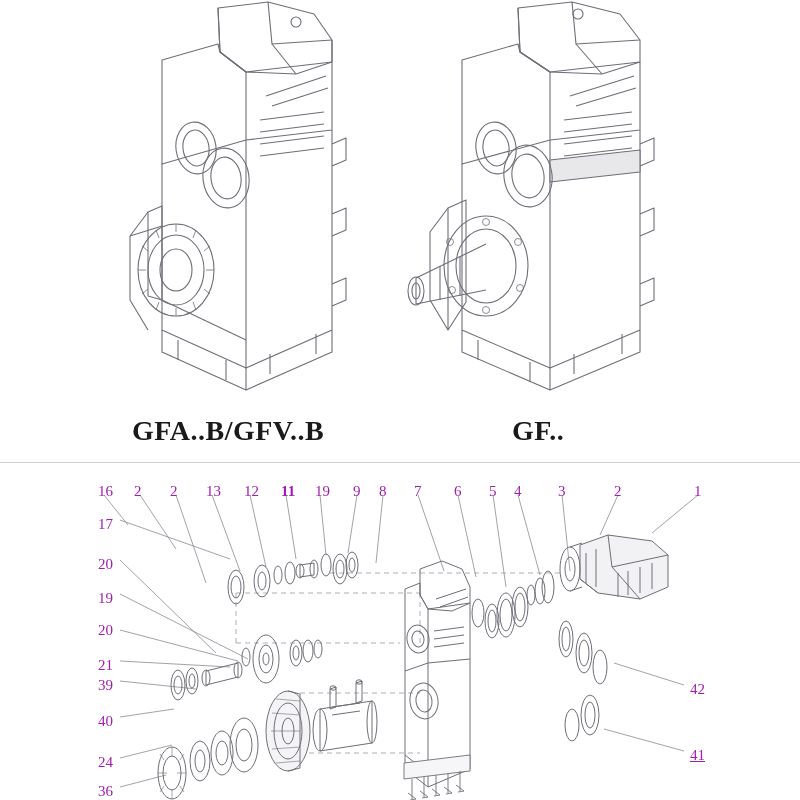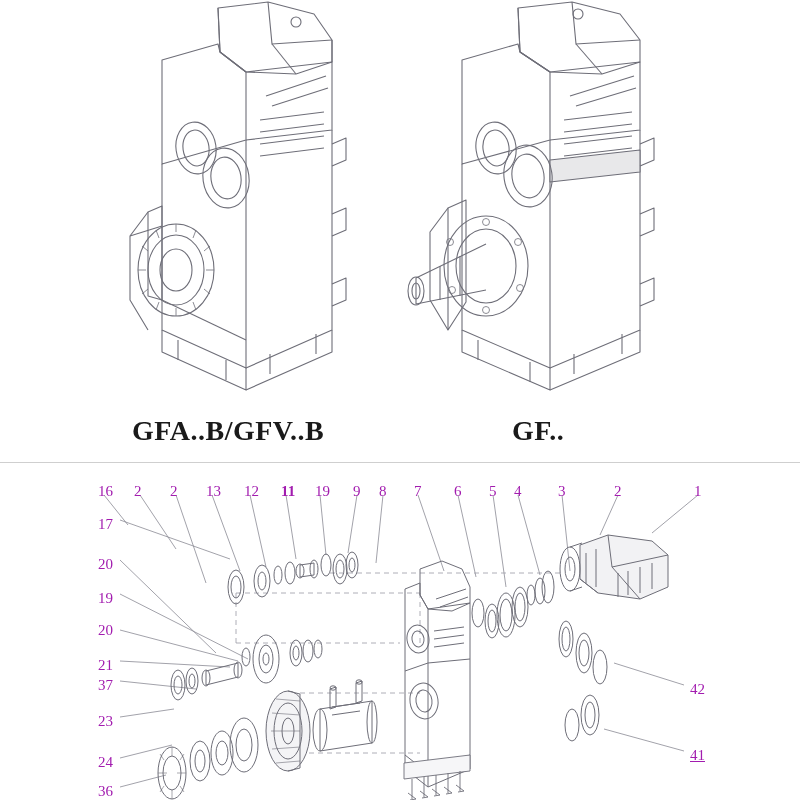--- a/index.html
+++ b/index.html
@@ -425,22 +425,22 @@
     <div class="callout" style="left:514px; top:20px;">4</div>
     <div class="callout" style="left:558px; top:20px;">3</div>
     <div class="callout" style="left:614px; top:20px;">2</div>
     <div class="callout" style="left:694px; top:20px;">1</div>
 
     <div class="callout" style="left:98px; top:53px;font-family:Liberation Serif, serif;">17</div>
     <div class="callout" style="left:98px; top:93px;">20</div>
     <div class="callout" style="left:98px; top:127px;">19</div>
     <div class="callout" style="left:98px; top:159px;">20</div>
     <div class="callout" style="left:98px; top:194px;">21</div>
-    <div class="callout" style="left:98px; top:214px;">37</div>
-    <div class="callout" style="left:98px; top:250px;">23</div>
+    <div class="callout" style="left:98px; top:214px;">39</div>
+    <div class="callout" style="left:98px; top:250px;">40</div>
     <div class="callout" style="left:98px; top:291px;">24</div>
     <div class="callout" style="left:98px; top:320px;">36</div>
 
     <div class="callout" style="left:690px; top:218px;">42</div>
     <div class="callout" style="left:690px; top:284px;text-decoration:underline;">41</div>
 
   </div>
 </div>
 
 </body></html>

